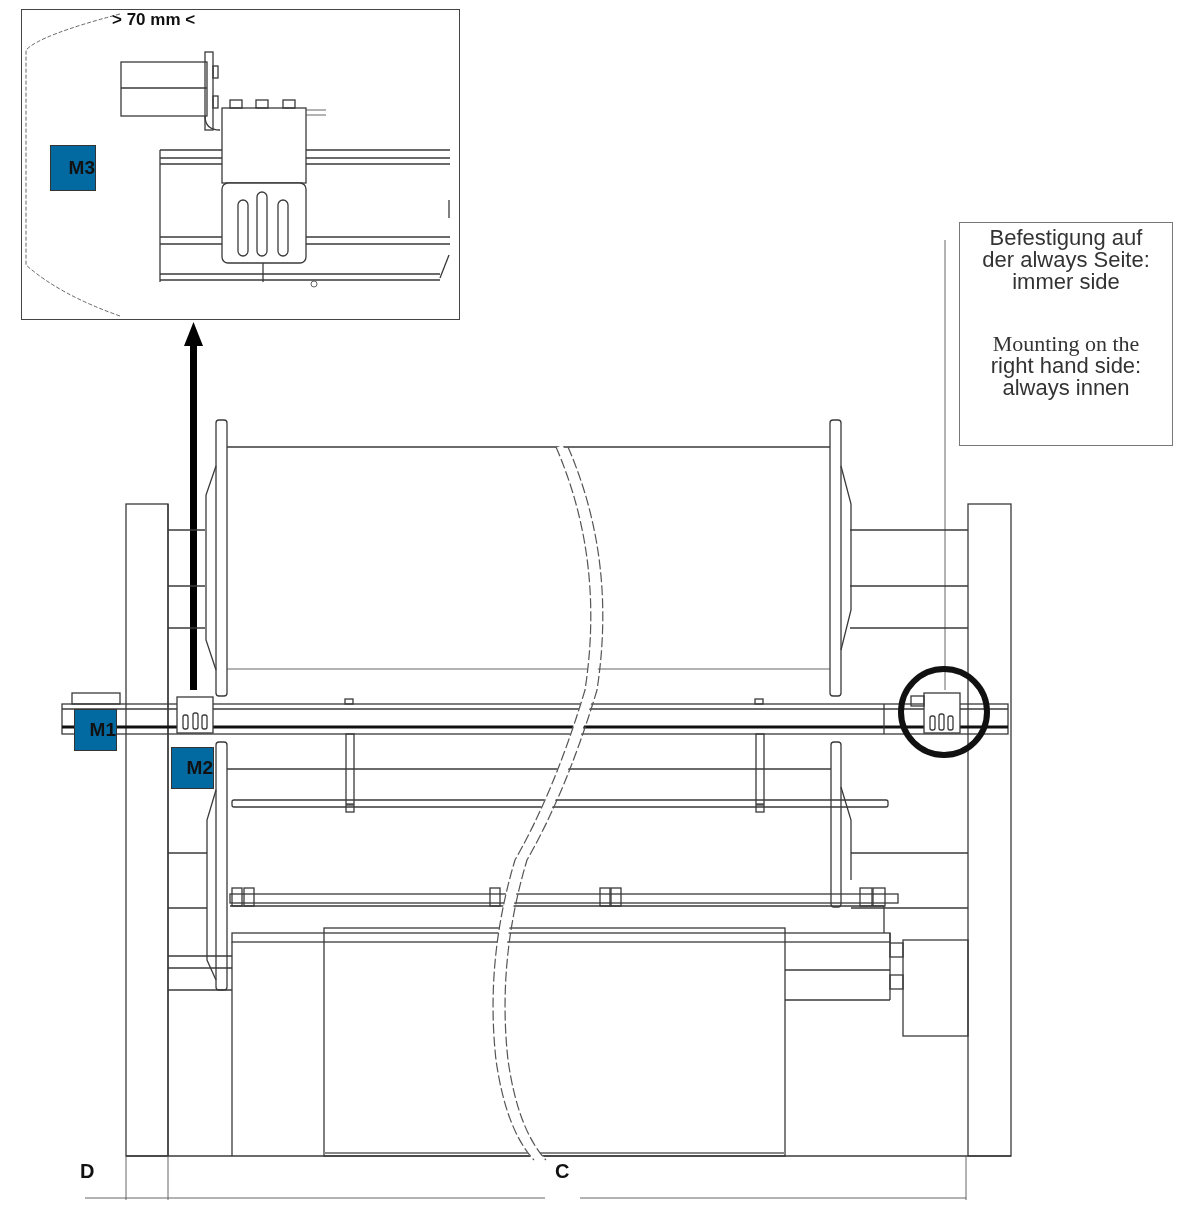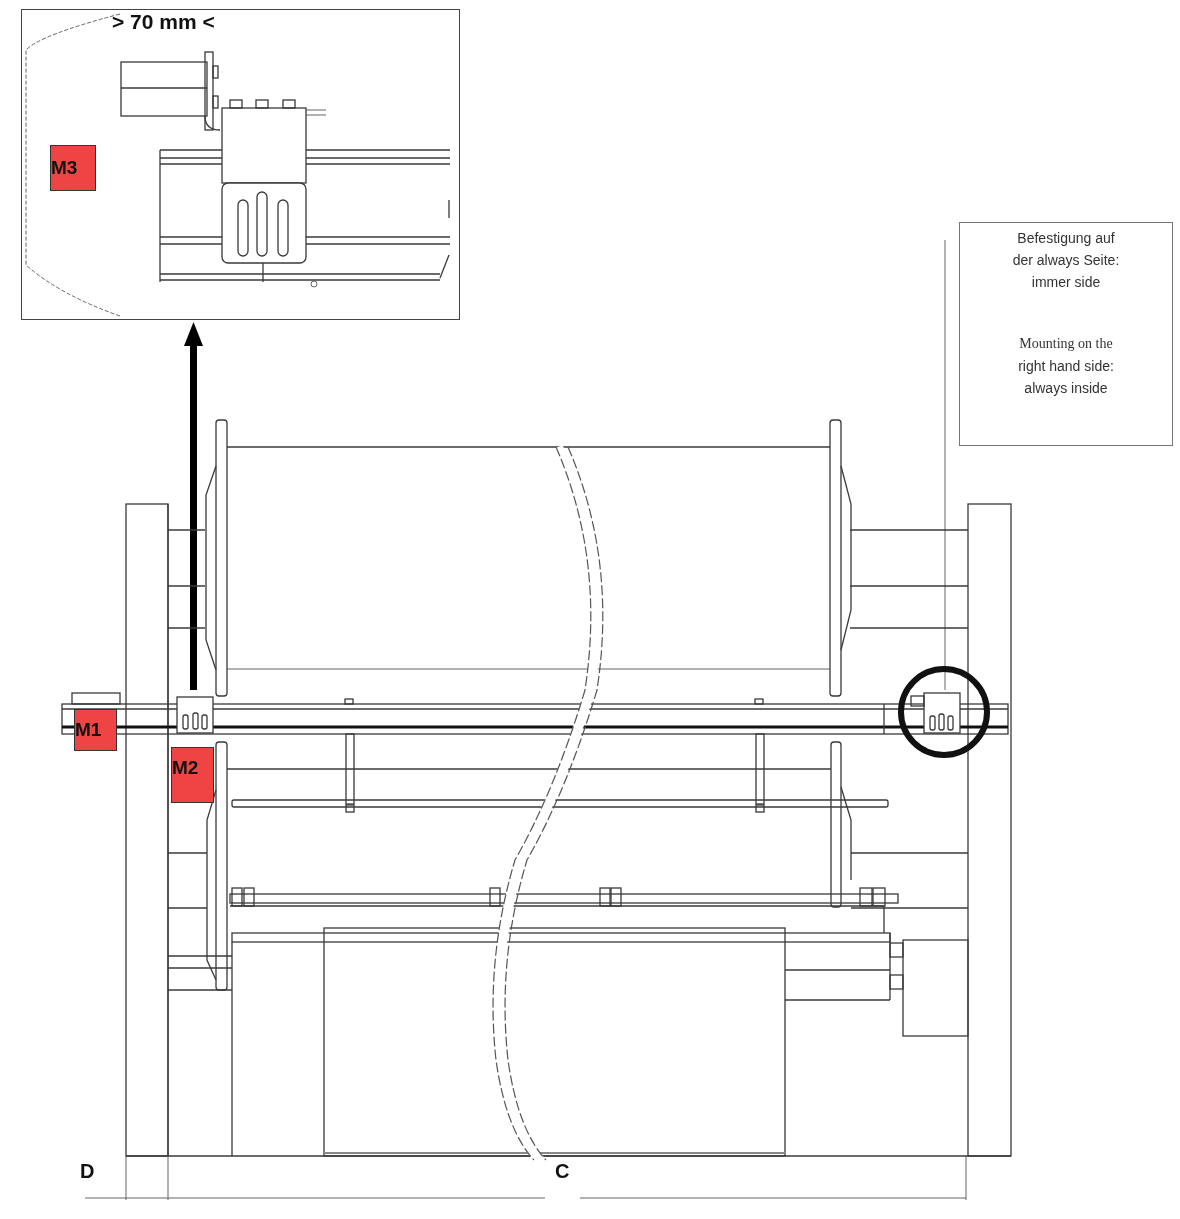--- a/index.html
+++ b/index.html
@@ -3,28 +3,28 @@
 <meta charset="utf-8">
 <style>
   html, body { margin: 0; padding: 0; background: #ffffff; }
   body { width: 1180px; height: 1219px; position: relative; overflow: hidden;
          font-family: "Liberation Sans", sans-serif; }
   svg { position: absolute; left: 0; top: 0; }
   .ln { stroke: #3a3a3a; stroke-width: 1.3; fill: none; }
   .lnt { stroke: #555; stroke-width: 0.9; fill: none; }
   .wht { fill: #ffffff; stroke: #3a3a3a; stroke-width: 1.3; }
   .dash { stroke: #555; stroke-width: 1.2; fill: none; stroke-dasharray: 10 3; }
-  .label-box { position: absolute; background: #ef4444; border: 1.5px solid #333;
-               font-weight: bold; font-size: 19px; color: #111; text-align: left;
+  .label-box { position: absolute; background: #0369a1; border: 1.5px solid #333;
+               font-weight: bold; font-size: 19px; color: #111; text-align: right;
                line-height: 34px; box-sizing: border-box; }
   .note-box { position: absolute; left: 959px; top: 222px; width: 214px; height: 224px;
               border: 1.5px solid #777; box-sizing: border-box; background: #fff;
-              text-align: center; font-size: 14px; color: #333; line-height: 22px; }
+              text-align: center; font-size: 22px; color: #333; line-height: 22px; }
   .note-box p { margin: 0; }
-  .dim-text { position: absolute; font-weight: bold; font-size: 21px; color: #111; }
+  .dim-text { position: absolute; font-weight: bold; font-size: 17px; color: #111; }
   .detail-frame { position: absolute; left: 21px; top: 9px; width: 439px; height: 311px;
                   border: 1.5px solid #444; box-sizing: border-box; }
 </style>
 </head>
 <body>
 
 <svg width="1180" height="1219" viewBox="0 0 1180 1219">
 
   <g>
 
@@ -189,25 +189,25 @@
     <line x1="168" y1="1156" x2="168" y2="1200" class="lnt"></line>
     <line x1="966" y1="1156" x2="966" y2="1200" class="lnt"></line>
   </g>
 </svg>
 
 <div class="detail-frame"></div>
 <div class="dim-text" style="left:112px; top:10px;">&gt; 70 mm &lt;</div>
 <div class="label-box" style="left:50px; top:145px; width:46px; height:46px; line-height:44px;">M3</div>
 
 <div class="label-box" style="left:74px; top:709px; width:43px; height:42px; line-height:40px;">M1</div>
-<div class="label-box" style="left:171px; top:747px; width:43px; height:56px; line-height:40px;">M2</div>
+<div class="label-box" style="left:171px; top:747px; width:43px; height:42px; line-height:40px;">M2</div>
 
 <div class="note-box">
   <p style="margin-top:4px;">Befestigung auf</p>
   <p>der always Seite:</p>
   <p>immer side</p>
   <p style="margin-top:40px;font-family:Liberation Serif, serif;">Mounting on the</p>
   <p>right hand side:</p>
-  <p>always inside</p>
+  <p>always innen</p>
 </div>
 
 <div class="dim-text" style="left:80px; top:1160px; font-size:20px;">D</div>
 <div class="dim-text" style="left:555px; top:1160px; font-size:20px;">C</div>
 
 </body></html>

